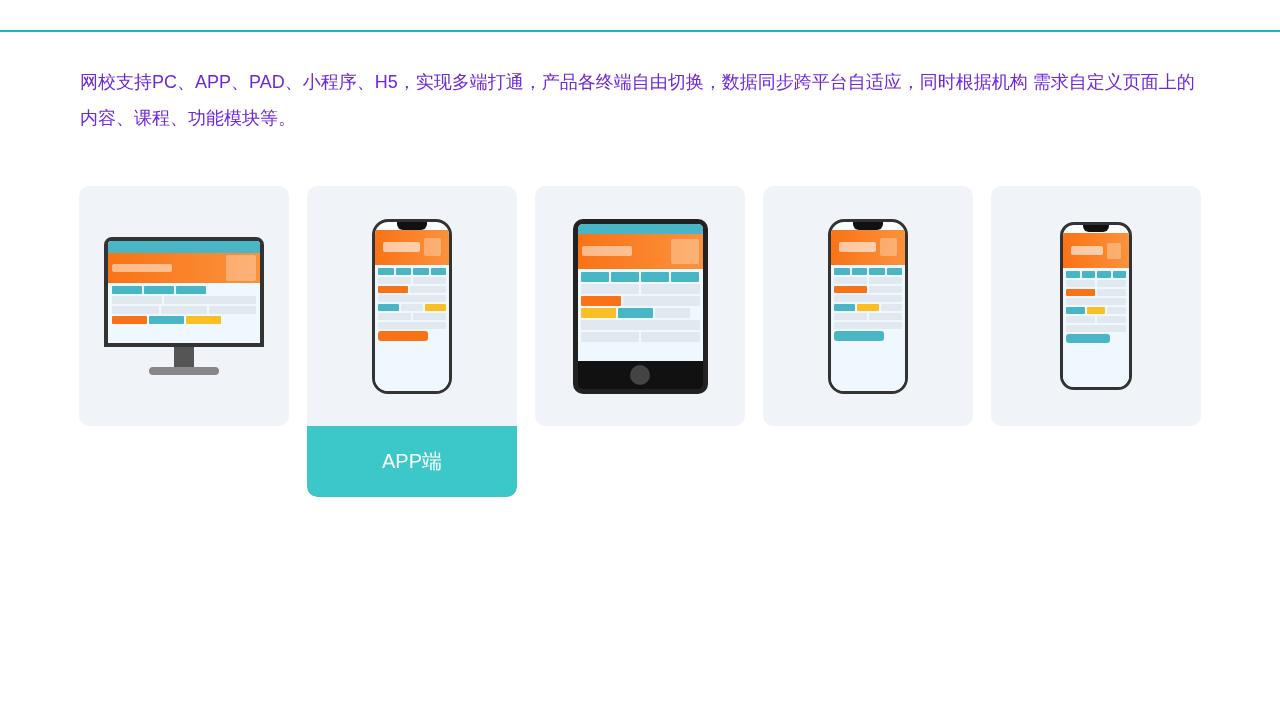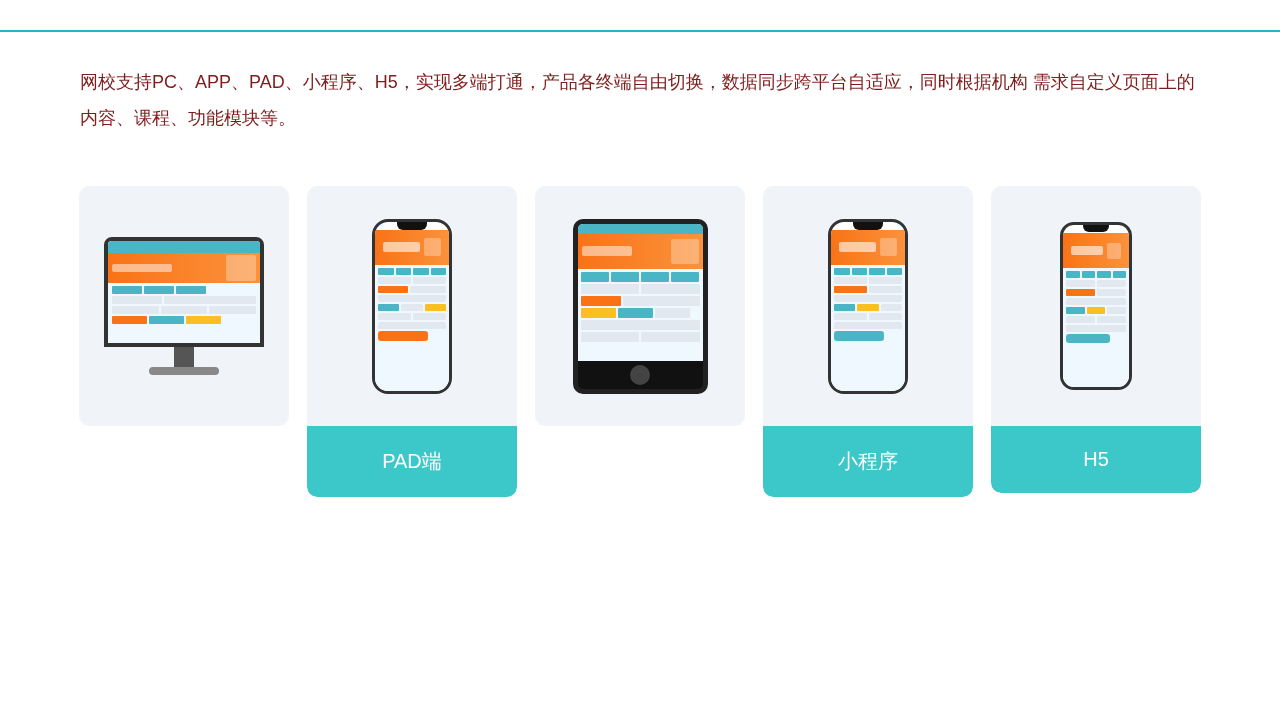--- a/index.html
+++ b/index.html
@@ -41,21 +41,21 @@
     }
     .logo-icon {
       width: 80px;
       height: 36px;
     }
 
     
     .description {
       padding: 32px 80px 10px 80px;
       font-size: 18px;
-      color: #7f1d1d;
+      color: #6d28d9;
       line-height: 2;
     }
 
     
     .cards-container {
       display: flex;
       justify-content: center;
       align-items: flex-start;
       gap: 18px;
       padding: 30px 50px 20px 50px;
@@ -390,21 +390,21 @@
             <div class="phone-row">
                 <div class="phone-block"></div>
               </div>
             <div class="phone-row">
                 <div class="phone-block orange" style="max-width:50px;height:10px;border-radius:3px;"></div>
               </div>
           </div>
         </div>
       </div>
     </div>
-    <div class="card-label">PAD端</div>
+    <div class="card-label">APP端</div>
   </div>
 
   <div class="card">
     <div class="card-image-area">
       <div class="tablet-mockup">
         <div class="tablet-screen">
           <div class="tablet-nav"></div>
           <div class="tablet-banner">
             <div style="display:flex;align-items:center;padding:4px;gap:3px;height:100%;">
               <div style="width:50px;height:10px;background:rgba(255,255,255,0.5);border-radius:2px;"></div>
@@ -484,21 +484,20 @@
             <div class="phone-row">
                 <div class="phone-block"></div>
               </div>
             <div class="phone-row">
                 <div class="phone-block" style="background:#4ab5c4;max-width:50px;height:10px;border-radius:3px;"></div>
               </div>
           </div>
         </div>
       </div>
     </div>
-    <div class="card-label">小程序</div>
   </div>
 
   <div class="card">
     <div class="card-image-area">
       <div class="phone-mockup phone-mini" style="width:72px;height:168px;border-radius:14px;">
         <div class="phone-notch" style="width:26px;height:7px;"></div>
         <div class="phone-screen">
           <div class="phone-screen-banner">
             <div style="width:40px;height:9px;background:rgba(255,255,255,0.6);border-radius:2px;margin:2px 4px;"></div>
             <div style="width:18px;height:16px;background:rgba(255,255,255,0.3);border-radius:2px;margin-left:auto;margin-right:4px;"></div>
@@ -533,16 +532,15 @@
             <div class="phone-row">
                 <div class="phone-block"></div>
               </div>
             <div class="phone-row">
                 <div class="phone-block" style="background:#4ab5c4;max-width:44px;height:9px;border-radius:3px;"></div>
               </div>
           </div>
         </div>
       </div>
     </div>
-    <div class="card-label">H5</div>
   </div>
 
 </div>
 
 </body></html>

